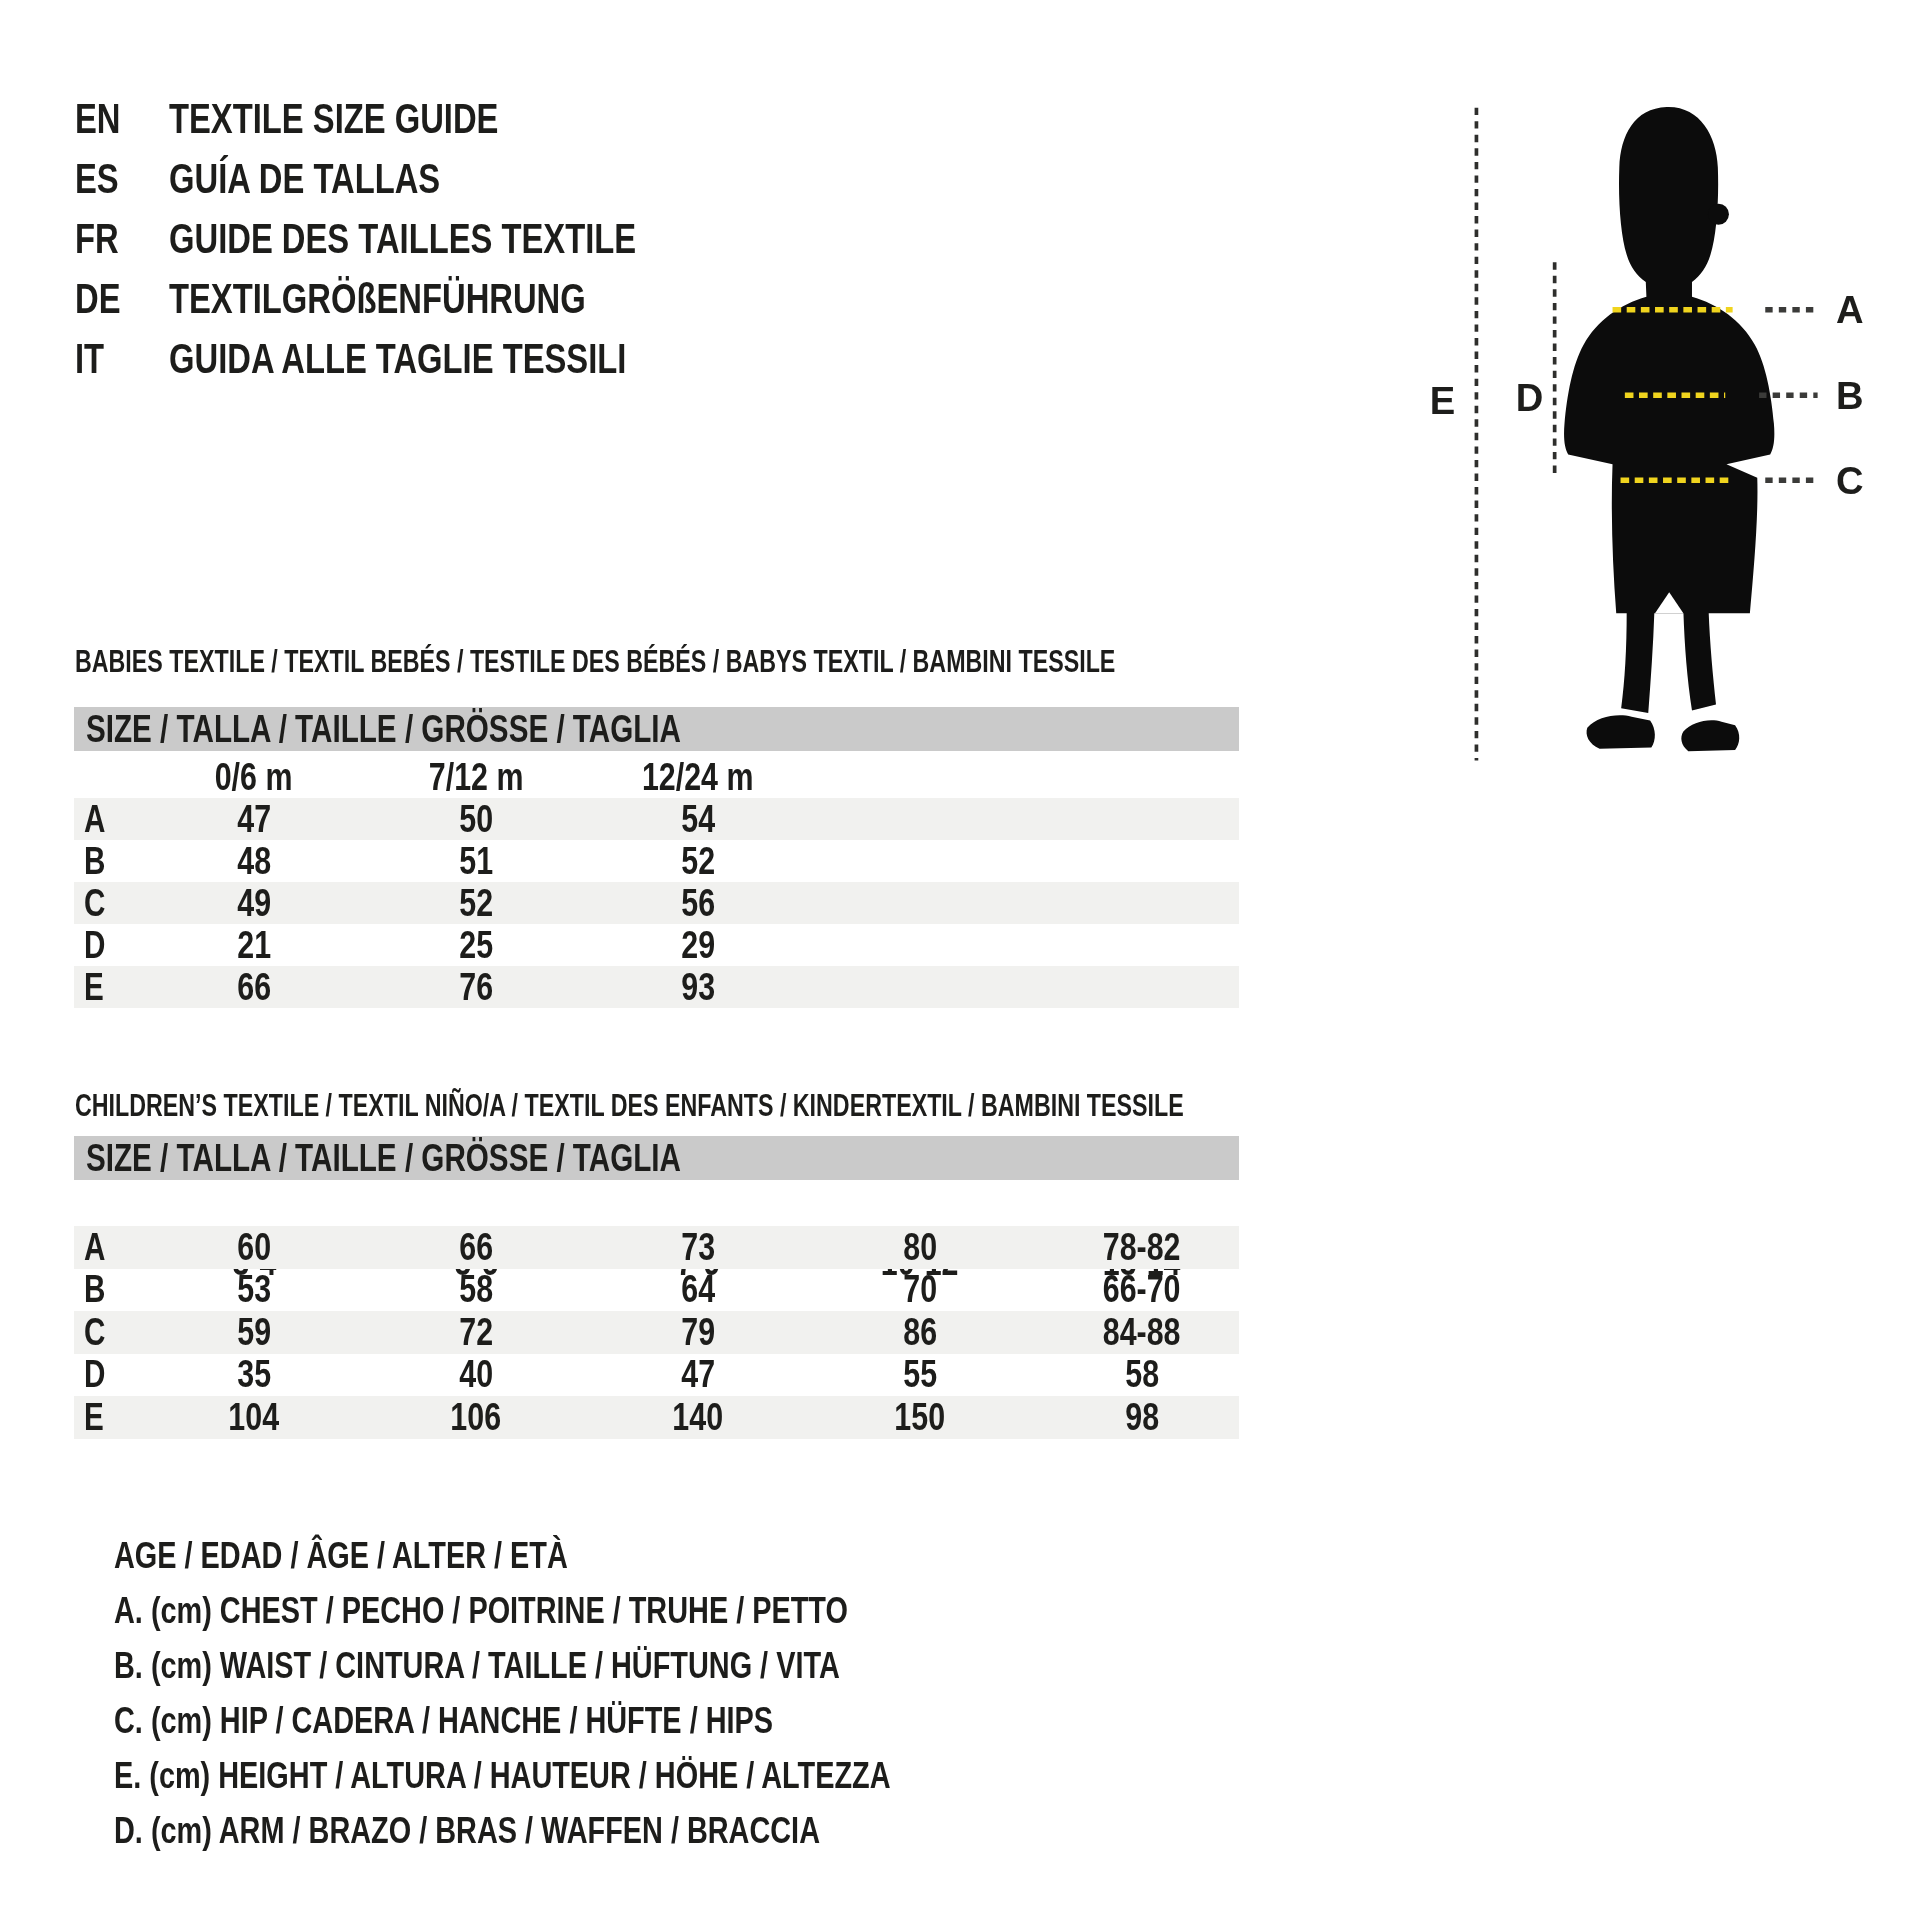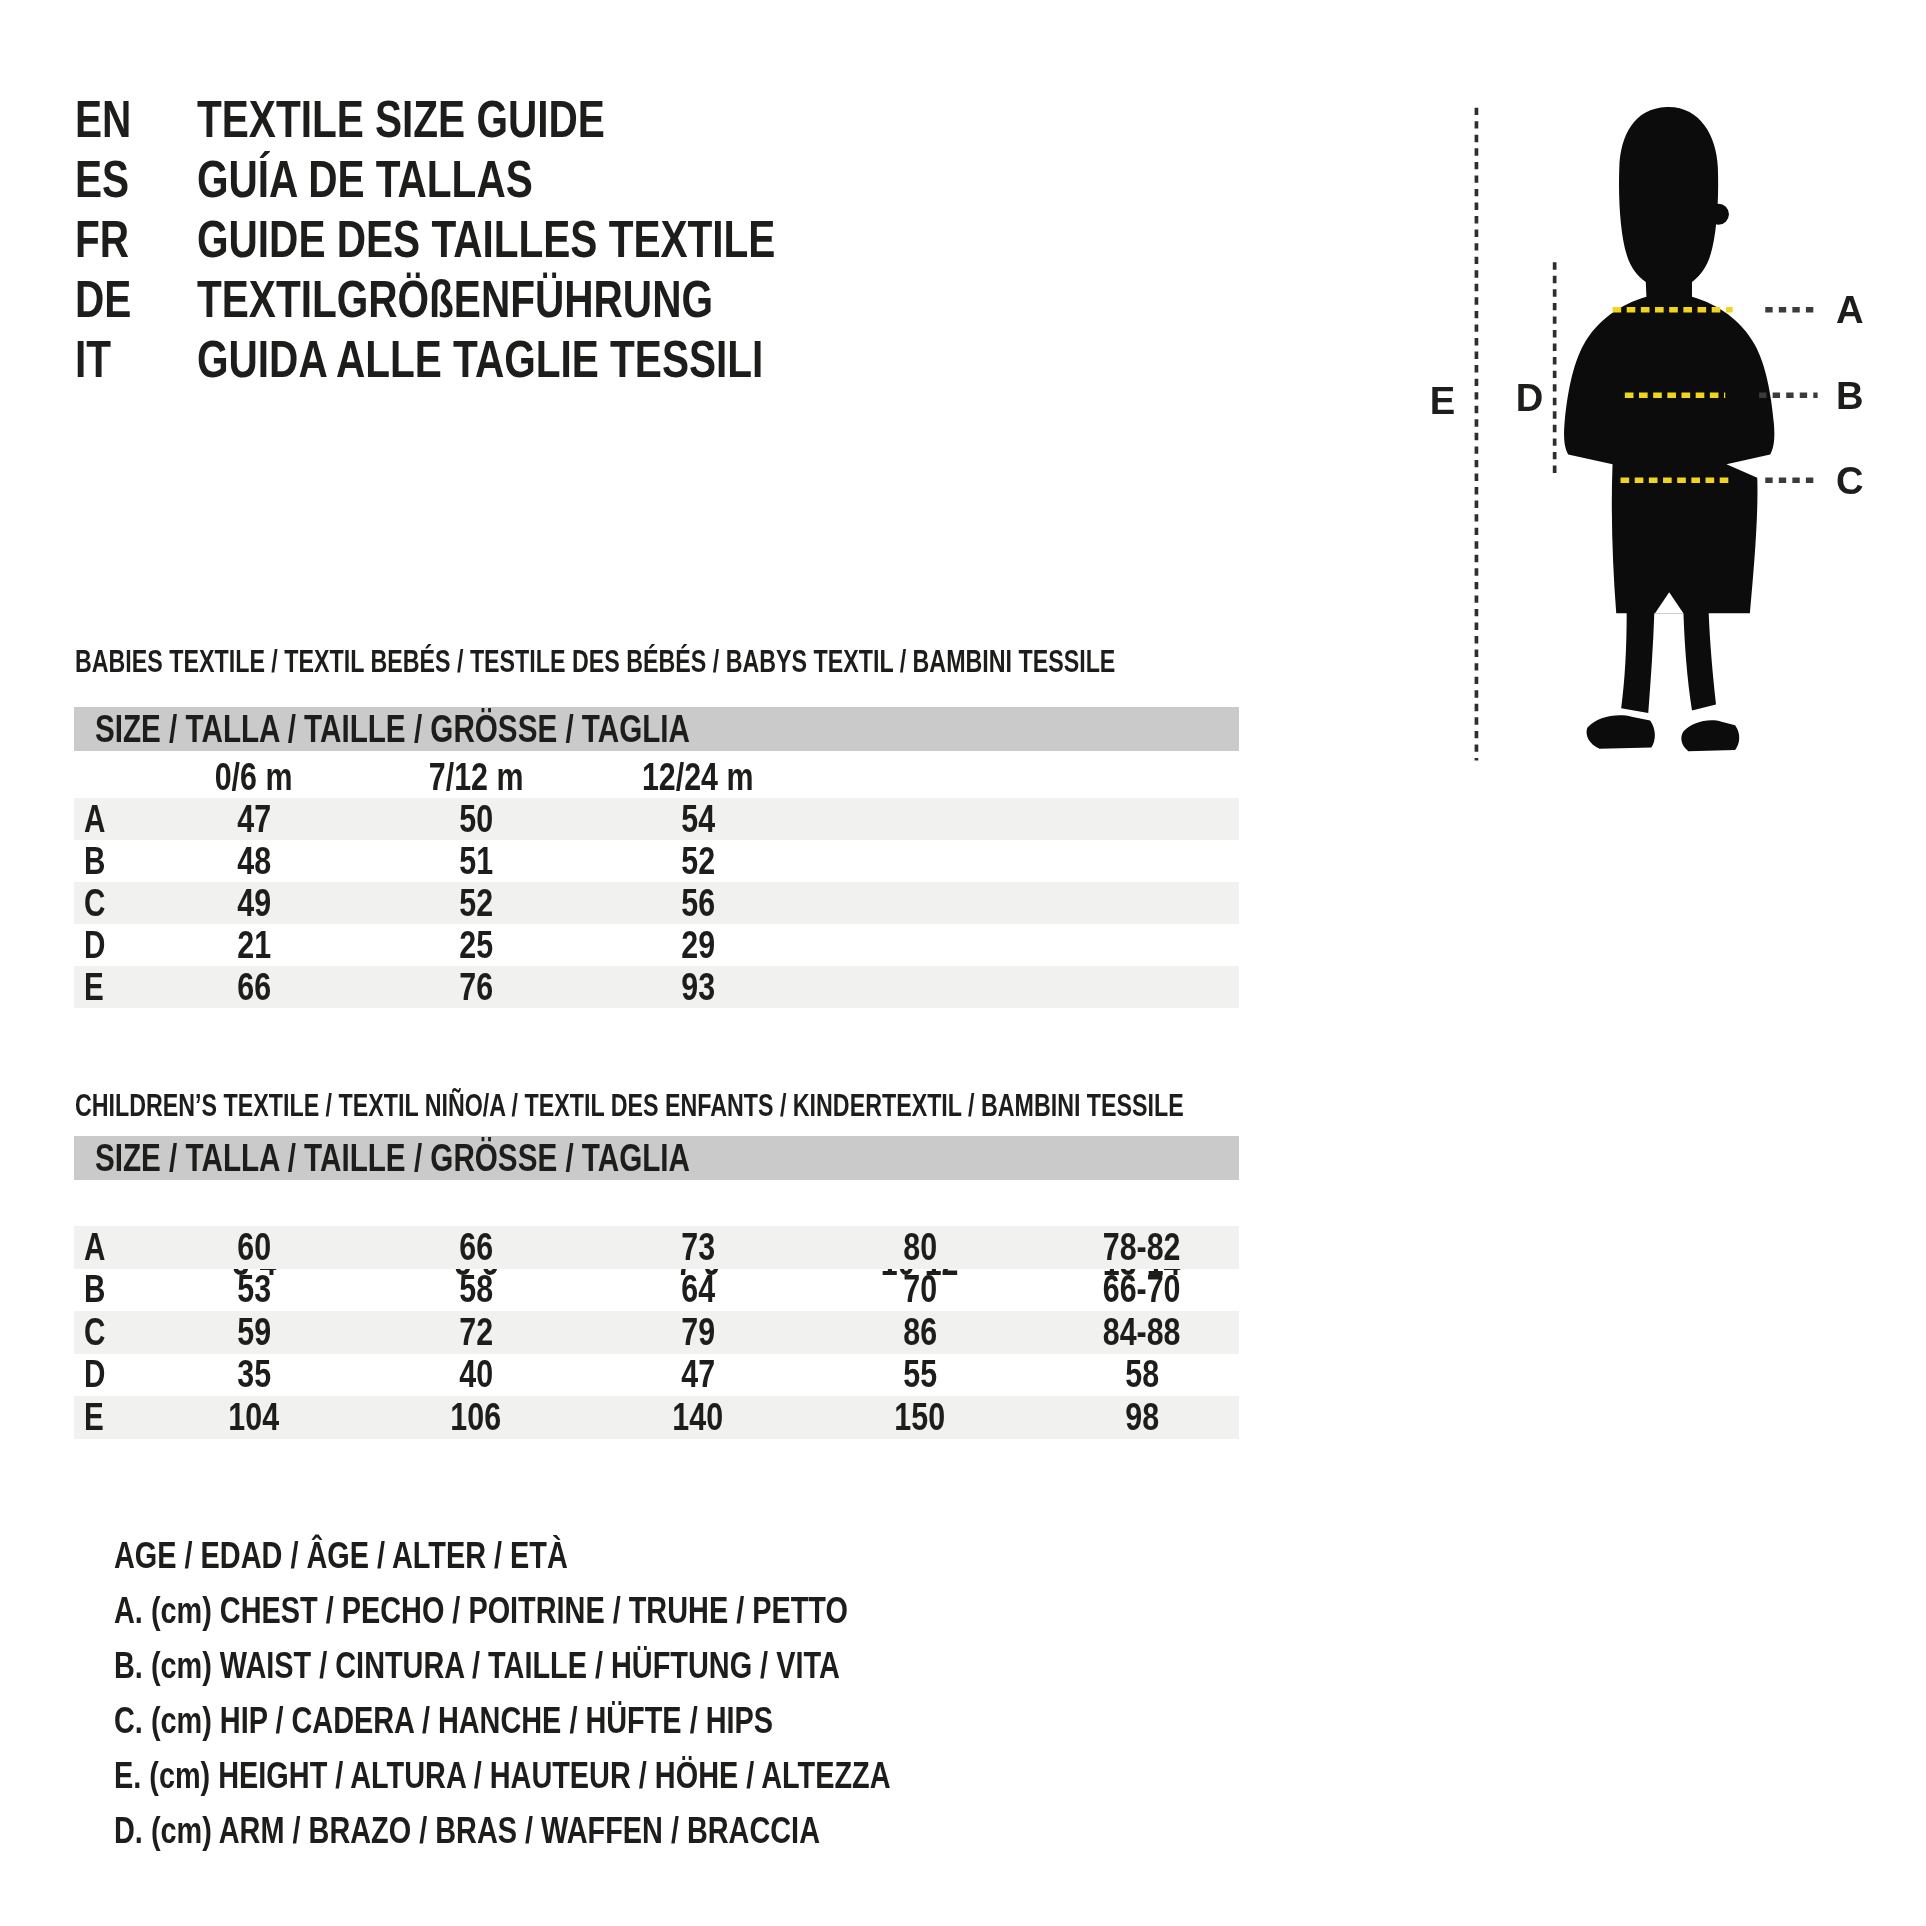--- a/index.html
+++ b/index.html
@@ -11,32 +11,32 @@
     font-weight:700;
     color:#1d1d1b;
     overflow:hidden;
   }
   .cx{display:inline-block;transform:scaleX(0.78);transform-origin:0 50%;white-space:nowrap;}
   .cxc{display:inline-block;transform:scaleX(0.8);transform-origin:50% 50%;white-space:nowrap;}
   .cxt{display:inline-block;transform:scaleX(0.75);transform-origin:0 50%;white-space:nowrap;}
 
   
   .langs{position:absolute;left:75px;top:89px;}
-  .lang-row{display:flex;height:60px;align-items:center;font-size:52px;gap:28px;}
+  .lang-row{display:flex;height:60px;align-items:center;font-size:42px;}
   .lang-code{width:94px;flex:0 0 94px;}
   .lang-label{flex:1 1 auto;}
 
   
   .sec-title{position:absolute;left:75px;height:42px;display:flex;align-items:center;font-size:31px;}
   .sec-title.babies{top:641px;}
   .sec-title.children{top:1085px;}
 
   
   .size-bar{position:absolute;left:74px;width:1165px;height:44px;background:#cacaca;
-            display:flex;align-items:center;padding-left:21px;box-sizing:border-box;font-size:38px;}
+            display:flex;align-items:center;padding-left:12px;box-sizing:border-box;font-size:38px;}
   .size-bar.babies{top:707px;}
   .size-bar.children{top:1136px;}
 
   
   .trow{position:absolute;left:74px;width:1165px;display:flex;align-items:center;font-size:38px;}
   .trow .cell-label{flex:0 0 69px;padding-left:10px;box-sizing:border-box;text-align:left;}
   .trow .cell{flex:0 0 222px;text-align:center;}
   .striped{background:#f1f1ef;}
 
   

